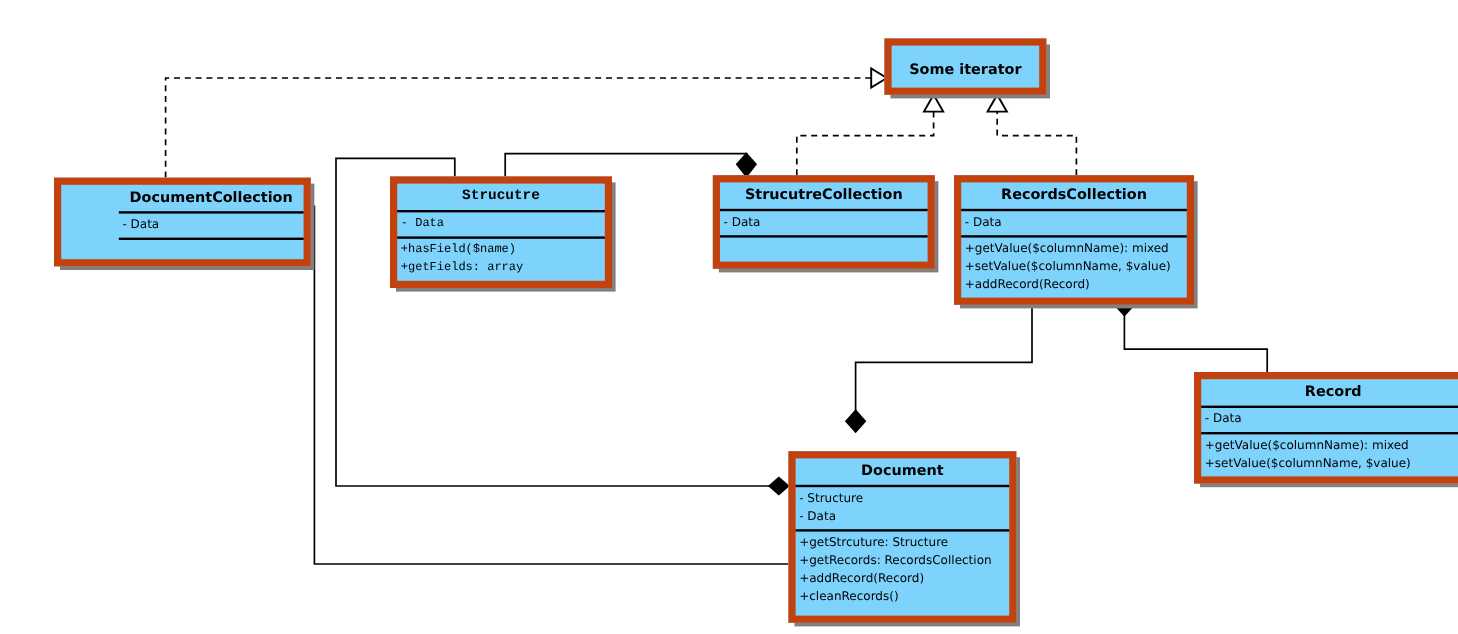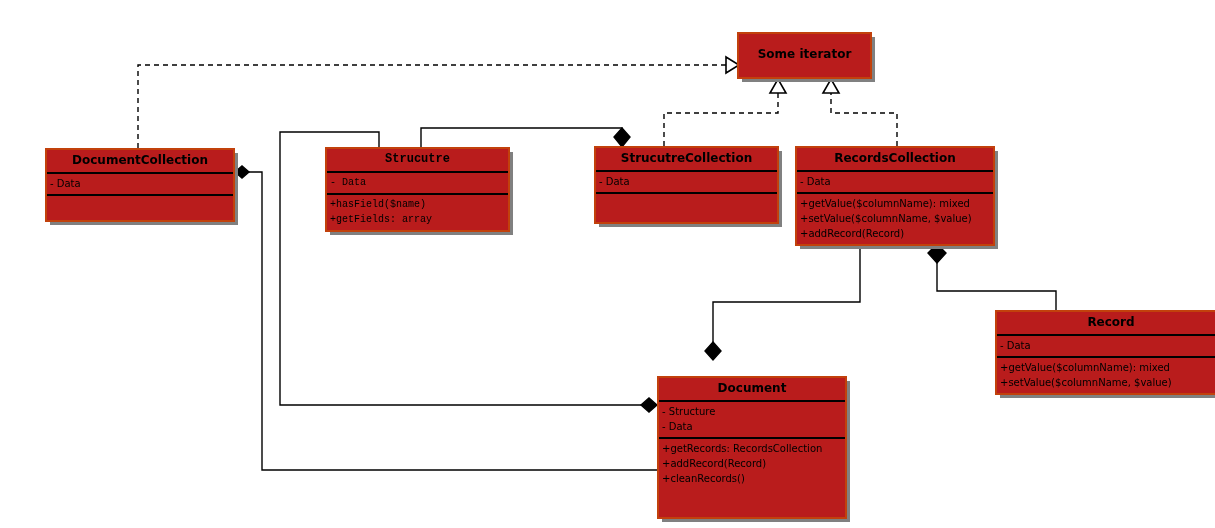--- a/index.html
+++ b/index.html
@@ -23,22 +23,22 @@
     position: absolute;
     left: 0;
     top: 0;
     width: 1215px;
     height: 528px;
     pointer-events: none;
   }
   .uml-class {
     position: absolute;
     box-sizing: border-box;
-    background: #b91c1c;
-    border: 2px solid #c2410c;
+    background: #7dd3fc;
+    border: 6px solid #c2410c;
     box-shadow: 4px 4px 0 -1px #808080;
     z-index: 5;
   }
   .uml-name {
     text-align: center;
     font-weight: bold;
     font-size: 12px;
     line-height: 13px;
     padding: 4px 4px 5px 4px;
     color: #000000;
@@ -111,21 +111,21 @@
       <path d="M 937,255 L 937,291 L 1056,291 L 1056,310" fill="none" stroke="#000000" stroke-width="1.4"></path>
       <polygon points="937,244 946,253 937,263 928,253" fill="#000000" stroke="#000000" stroke-width="1.4"></polygon>
     </g>
 
   </svg>
 
   <div class="uml-class" style="left:737px; top:32px; width:135px; height:47px;">
     <div class="uml-name" style="border-bottom:none; padding-top:14px;">Some iterator</div>
   </div>
 
-  <div class="uml-class" style="left:45px; top:148px; width:190px; height:74px;">
+  <div class="uml-class" style="left:45px; top:148px; width:214px; height:74px;padding-left:48px;">
     <div class="uml-name">DocumentCollection</div>
     <div class="uml-attrs">
       <div class="uml-line">- Data</div>
     </div>
     <div class="uml-ops spacer-row"></div>
   </div>
 
   <div class="uml-class" style="left:325px; top:147px; width:185px;font-family:Liberation Mono, monospace;">
     <div class="uml-name">Strucutre</div>
     <div class="uml-attrs">
@@ -168,19 +168,20 @@
     </div>
   </div>
 
   <div class="uml-class" style="left:657px; top:376px; width:190px; height:143px;">
     <div class="uml-name">Document</div>
     <div class="uml-attrs">
       <div class="uml-line">- Structure</div>
       <div class="uml-line">- Data</div>
     </div>
     <div class="uml-ops">
+      <div class="uml-line">+getStrcuture: Structure</div>
       <div class="uml-line">+getRecords: RecordsCollection</div>
       <div class="uml-line">+addRecord(Record)</div>
       <div class="uml-line">+cleanRecords()</div>
     </div>
   </div>
 
 </div>
 
 </body></html>

